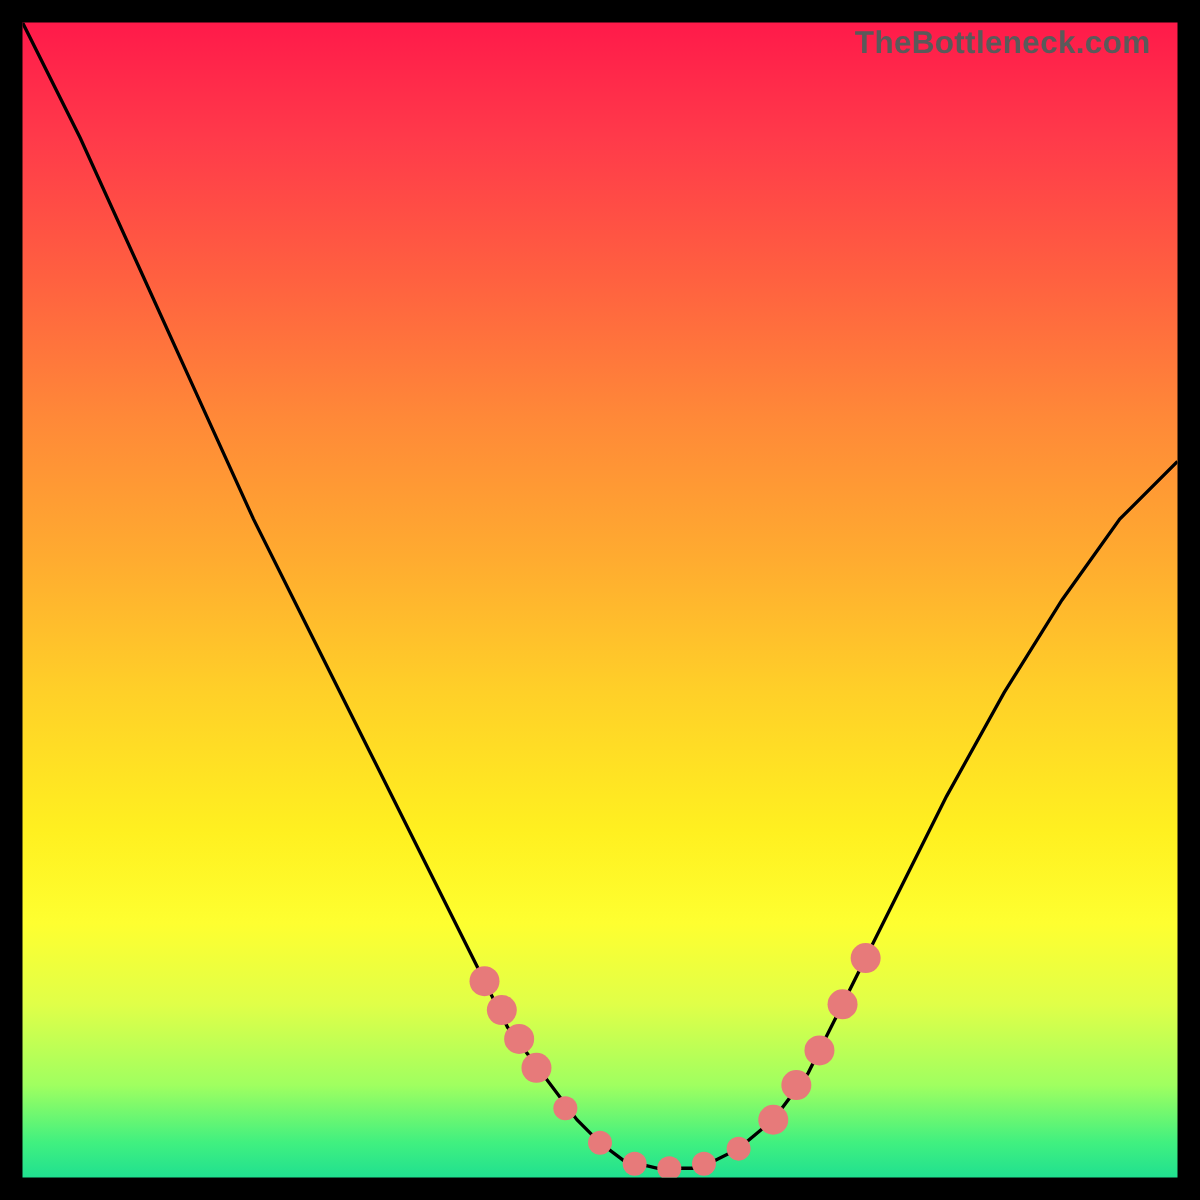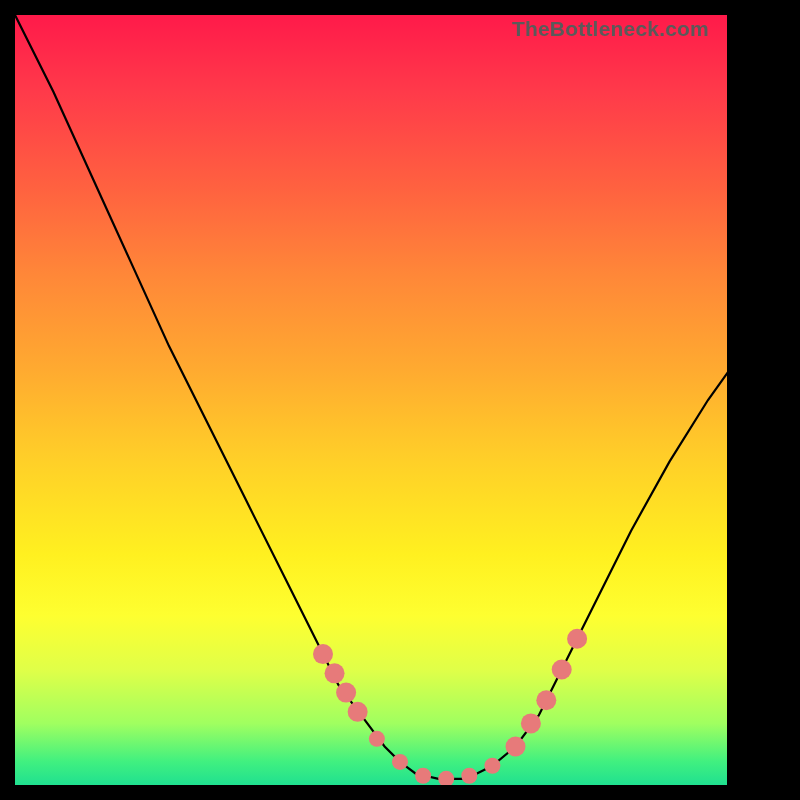--- a/index.html
+++ b/index.html
@@ -7,21 +7,21 @@
   .chart-container {
     position: relative;
     width: 800px;
     height: 800px;
     background: #000;
   }
   .plot-area {
     position: absolute;
     left: 15px;
     top: 15px;
-    width: 712px;
+    width: 770px;
     height: 770px;
     background: linear-gradient(to bottom,
       #ff1a4a 0%,
       #ff3a4a 10%,
       #ff6040 22%,
       #ff8838 34%,
       #ffaa30 46%,
       #ffd028 58%,
       #fff020 70%,
       #feff30 78%,

